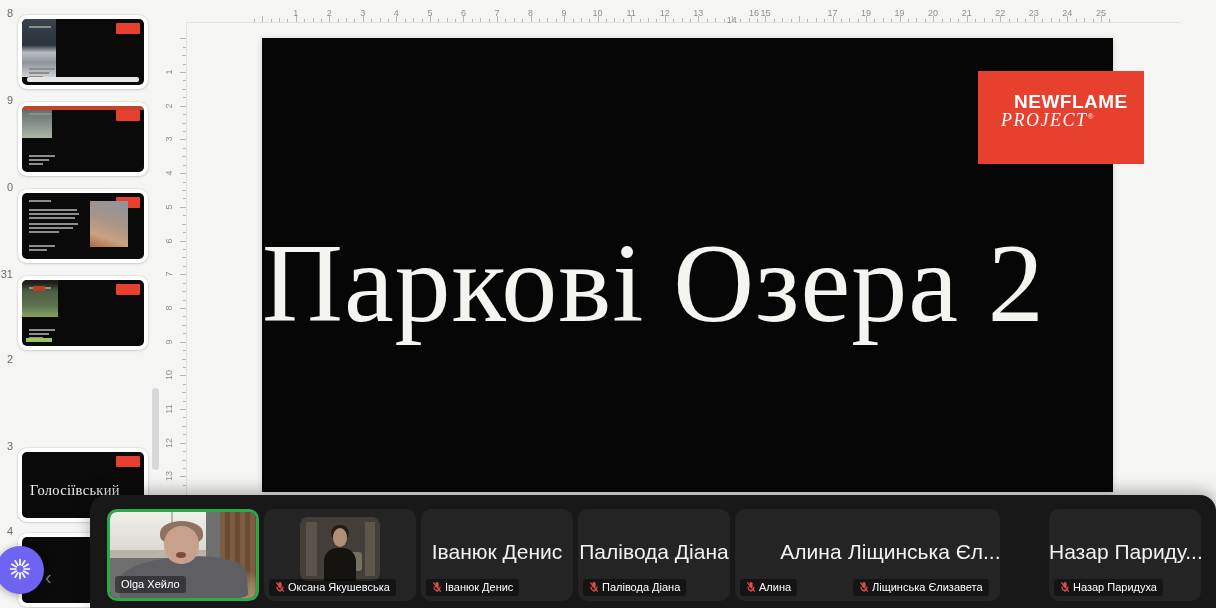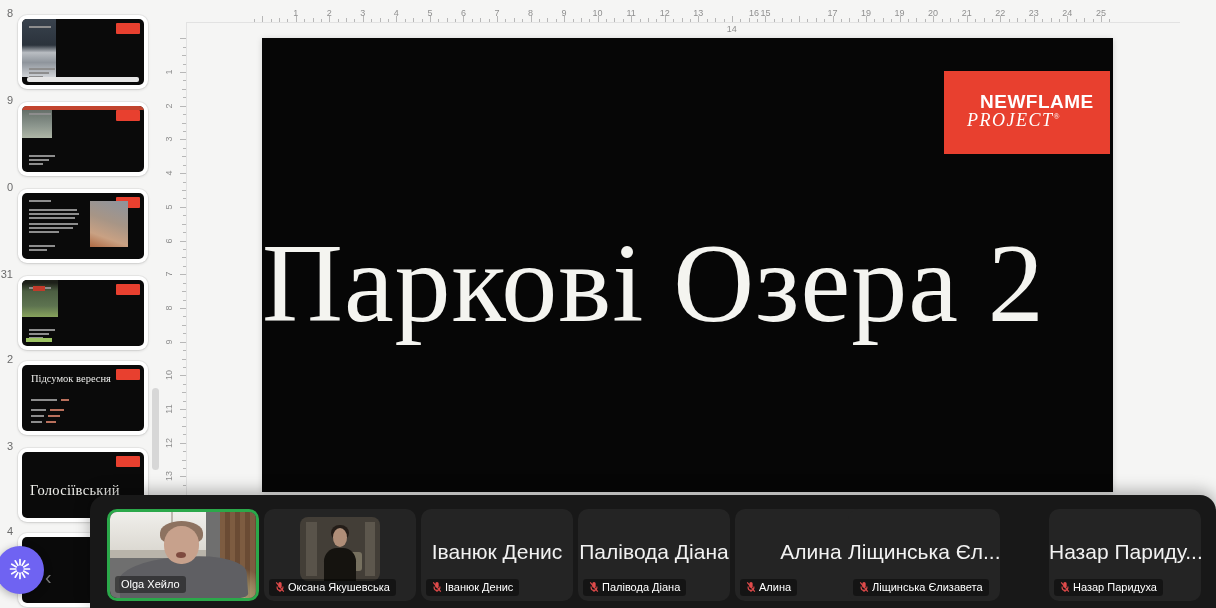--- a/index.html
+++ b/index.html
@@ -24,21 +24,21 @@
   .rnum-v{position:absolute;font-size:9px;color:#8f8f8f;width:14px;height:14px;display:flex;
     align-items:center;justify-content:center;transform:rotate(-90deg);}
   .tick{position:absolute;background:#b7b7b7;}
   .rline{position:absolute;background:#e2e2e2;}
 
   
   #slide{position:absolute;left:262px;top:38px;width:851px;height:454px;background:#060606;
     z-index:2;box-shadow:0 1px 6px rgba(0,0,0,.15);}
   #slide-title{position:absolute;left:0;right:0;top:178px;text-align:left;
     font-family:"Liberation Serif",serif;font-size:112px;line-height:1.2;color:#f4f4f0;letter-spacing:1px;}
-  #slide-logo{position:absolute;left:682px;top:33px;width:166px;height:83px;}
+  #slide-logo{position:absolute;left:716px;top:33px;width:166px;height:93px;}
   #logo-line1{position:absolute;left:36px;top:20px;font-size:19px;font-weight:bold;
     letter-spacing:.5px;color:#ffffff;}
   #logo-line2{position:absolute;left:23px;top:39px;font-size:18px;font-style:italic;
     font-family:"Liberation Serif",serif;color:#ffffff;letter-spacing:1.5px;}
   #logo-reg{font-size:8px;vertical-align:super;font-style:normal;letter-spacing:0;}
 
   
   #call-strip{position:absolute;left:90px;top:495px;width:1126px;height:113px;background:#181818;
     border-radius:16px 16px 0 0;box-shadow:0 -4px 16px rgba(0,0,0,.3);z-index:5;}
   .tile{position:absolute;top:14px;width:152px;height:92px;background:#242424;border-radius:10px;
@@ -116,34 +116,20 @@
           <div class="bar" style="left: 7px; top: 49px; width: 26px;"></div>
           <div class="bar" style="left: 7px; top: 53px; width: 20px;"></div>
           <div class="bar" style="left: 7px; top: 57px; width: 14px;"></div>
           <div style="left: 66px; top: 17px; width: 36px; height: 37px; background: linear-gradient(rgb(29, 32, 25) 8%, rgb(76, 94, 66) 30%, rgb(93, 115, 80) 70%, rgb(136, 163, 92) 100%);">
             <div style="left: 11px; top: 6px; width: 12px; height: 5px; background: rgb(192, 58, 42); position: absolute;"></div>
             <div style="left: 4px; bottom: 4px; width: 26px; height: 4px; background: rgb(156, 194, 98); position: absolute;"></div>
           </div>
         </div>
       </div>
       <div class="thumb-num" style="top: 353px;">2</div>
-      <div class="thumb" style="top: 361px;">
-        <div class="thumb-slide" style="">
-          <div class="badge" style="background: rgb(232, 64, 47);"></div>
-          <div style="left: 9px; top: 8px; position: absolute; font-family: &quot;Liberation Serif&quot;, serif; font-size: 10.5px; color: rgb(236, 236, 234);">Підсумок вересня</div>
-          <div class="bar" style="left: 9px; top: 34px; width: 26px;"></div>
-          <div class="bar" style="left: 39px; top: 34px; width: 8px; background: rgb(185, 112, 92);"></div>
-          <div class="bar" style="left: 9px; top: 44px; width: 15px;"></div>
-          <div class="bar" style="left: 28px; top: 44px; width: 14px; background: rgb(185, 112, 92);"></div>
-          <div class="bar" style="left: 9px; top: 50px; width: 13px;"></div>
-          <div class="bar" style="left: 26px; top: 50px; width: 12px; background: rgb(185, 112, 92);"></div>
-          <div class="bar" style="left: 9px; top: 56px; width: 11px;"></div>
-          <div class="bar" style="left: 24px; top: 56px; width: 10px; background: rgb(185, 112, 92);"></div>
-        </div>
-      </div>
       <div class="thumb-num" style="top: 440px;">3</div>
       <div class="thumb" style="top: 448px;">
         <div class="thumb-slide" style="">
           <div class="badge" style="background: rgb(232, 64, 47);"></div>
           <div style="left: 8px; top: 30px; position: absolute; font-family: &quot;Liberation Serif&quot;, serif; font-size: 14.5px; color: rgb(240, 240, 236); letter-spacing: 0.3px;">Голосіївський</div>
         </div>
       </div>
       <div class="thumb-num" style="top: 525px;">4</div>
       <div class="thumb" style="top: 533px;">
         <div class="thumb-slide" style="">
@@ -264,21 +250,21 @@
       <div class="rnum" style="left: 389.3px; top: 8px;">4</div>
       <div class="rnum" style="left: 422.9px; top: 8px;">5</div>
       <div class="rnum" style="left: 456.4px; top: 8px;">6</div>
       <div class="rnum" style="left: 490px; top: 8px;">7</div>
       <div class="rnum" style="left: 523.5px; top: 8px;">8</div>
       <div class="rnum" style="left: 557.1px; top: 8px;">9</div>
       <div class="rnum" style="left: 590.6px; top: 8px;">10</div>
       <div class="rnum" style="left: 624.2px; top: 8px;">11</div>
       <div class="rnum" style="left: 657.8px; top: 8px;">12</div>
       <div class="rnum" style="left: 691.3px; top: 8px;">13</div>
-      <div class="rnum" style="left: 724.8px; top: 24px;">14</div>
+      <div class="rnum" style="left: 724.8px; top: 15px;">14</div>
       <div class="rnum" style="left: 758.4px; top: 8px;">15</div>
       <div class="rnum" style="left: 747px; top: 8px;">16</div>
       <div class="rnum" style="left: 825.5px; top: 8px;">17</div>
       <div class="rnum" style="left: 859px; top: 8px;">19</div>
       <div class="rnum" style="left: 892.6px; top: 8px;">19</div>
       <div class="rnum" style="left: 926.1px; top: 8px;">20</div>
       <div class="rnum" style="left: 959.7px; top: 8px;">21</div>
       <div class="rnum" style="left: 993.3px; top: 8px;">22</div>
       <div class="rnum" style="left: 1026.8px; top: 8px;">23</div>
       <div class="rnum" style="left: 1060.3px; top: 8px;">24</div>

